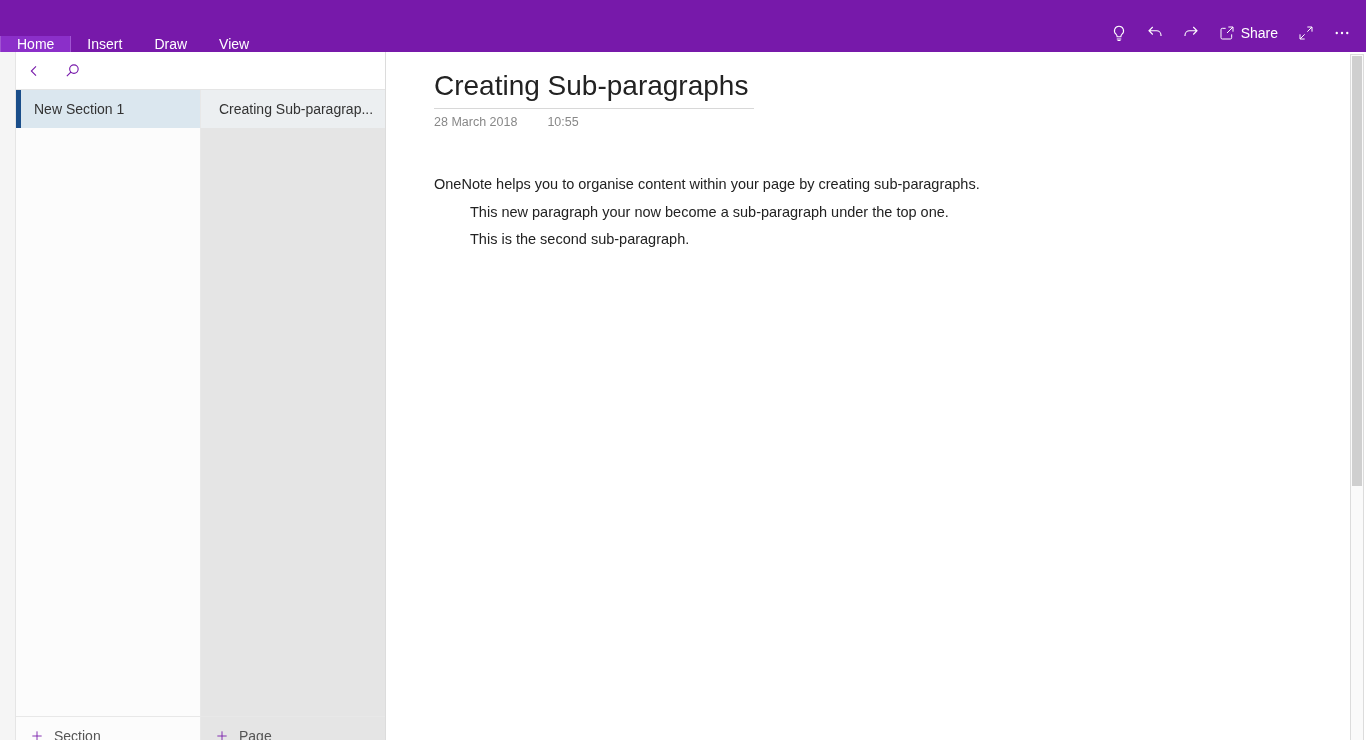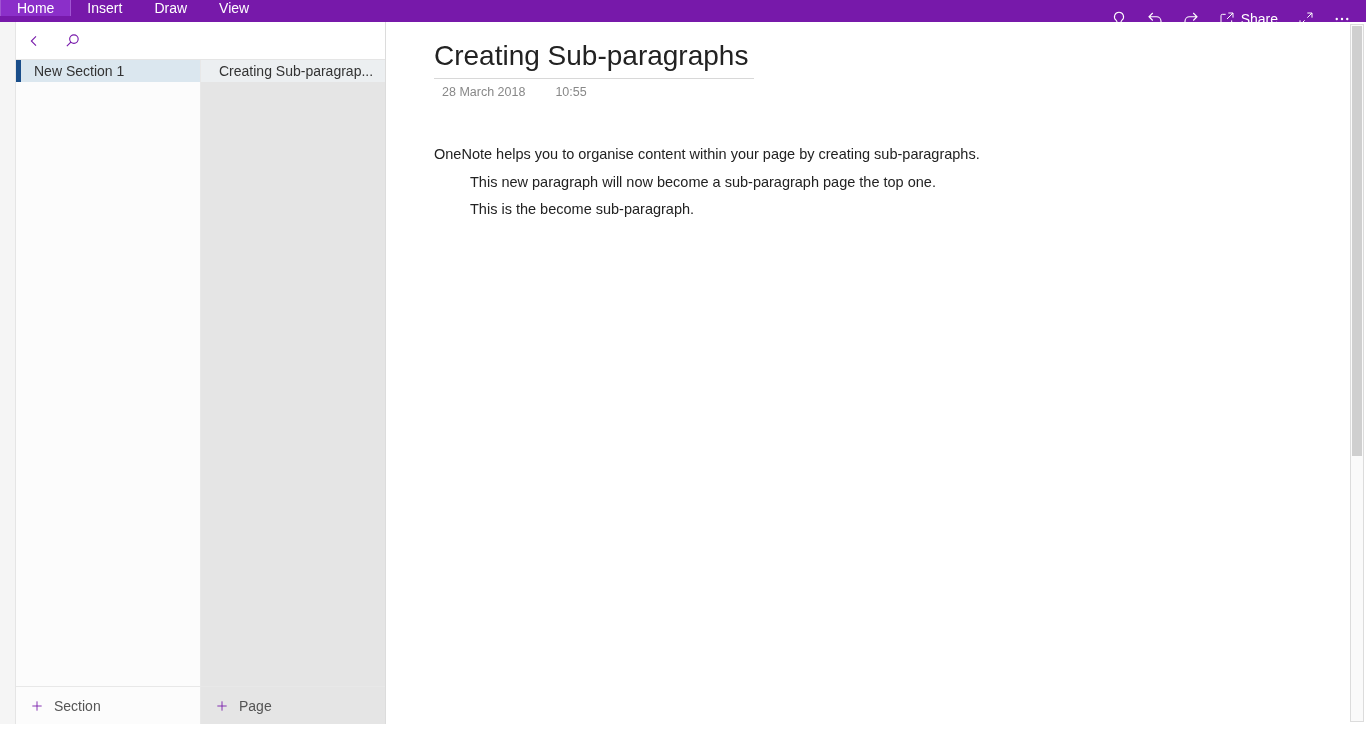--- a/index.html
+++ b/index.html
@@ -1,22 +1,22 @@
 <!DOCTYPE html>
 <html><head>
 <meta charset="utf-8">
 <style>
 * { margin: 0; padding: 0; box-sizing: border-box; font-family: "Segoe UI", sans-serif; }
 html, body { width: 1366px; height: 740px; overflow: hidden; background: #fff; }
 
 .ribbon {
-  height: 22px;
+  height: 52px;
   background: #7719aa;
   display: flex;
-  align-items: flex-start;
+  align-items: flex-end;
   color: #fff;
   font-size: 14px;
 }
 .ribbon .tabs { display: flex; align-items: stretch; }
 .ribbon .tab {
   display: flex; align-items: center;
   padding: 0 16px;
   cursor: pointer;
 }
 .ribbon .tab.active { background: #8b2fc9; border-left: 1px solid rgba(255,255,255,.18); border-right: 1px solid rgba(255,255,255,.18); }
@@ -54,21 +54,21 @@
 .nav-header .search { width: 40px; display: flex; justify-content: center; cursor: pointer; }
 .nav-header svg { stroke: #7719aa; fill: none; stroke-width: 1.6; }
 
 .columns { display: flex; flex: 1; min-height: 0; }
 .sections-col, .pages-col { flex: 1; display: flex; flex-direction: column; min-width: 0; }
 .sections-col { background: #fcfcfc; border-right: 1px solid #e8e8e8; }
 .pages-col { background: #e5e5e5; }
 
 .list { flex: 1; overflow: hidden; }
 .item {
-  height: 22px; display: flex; align-items: center;
+  height: 38px; display: flex; align-items: center;
   padding: 0 18px; font-size: 14px; color: #333;
   white-space: nowrap; overflow: hidden; text-overflow: ellipsis;
   cursor: pointer;
 }
 .item.selected-section {
   background: #dbe7ef;
   border-left: 5px solid #1a4e8a;
   padding-left: 13px;
 }
 .item.selected-page { background: #eceff1; }
@@ -83,21 +83,21 @@
 .page {
   flex: 1; position: relative; background: #fff;
   padding: 18px 48px;
 }
 .page-title {
   font-size: 28px; font-weight: 400; color: #222;
   border-bottom: 1px solid #d8d8d8;
   padding-bottom: 6px; width: 320px;
   outline: none;
 }
-.meta { display: flex; gap: 30px; margin-top: 6px; font-size: 12.5px; color: #888; margin-left: 8px; }
+.meta { display: flex; gap: 30px; margin-top: 6px; font-size: 12.5px; color: #888; }
 .content { margin-top: 42px; font-size: 14.5px; color: #222; line-height: 1.9; }
 .content .indent { padding-left: 36px; }
 
 .vscroll {
   position: absolute; right: 2px; top: 2px; bottom: 2px; width: 14px;
   border: 1px solid #dcdcdc; background: #fafafa;
 }
 .vscroll .thumb {
   position: absolute; left: 1px; right: 1px; top: 1px; height: 430px;
   background: #cfcfcf;
@@ -196,20 +196,20 @@
   </div>
 
   <div class="page">
     <div class="page-title" contenteditable="true" style="">Creating Sub-paragraphs</div>
     <div class="meta">
       <span>28 March 2018</span>
       <span>10:55</span>
     </div>
     <div class="content">
       <div>OneNote helps you to organise content within your page by creating sub-paragraphs.</div>
-      <div class="indent">This new paragraph will now become a sub-paragraph page the top one.</div>
-      <div class="indent">This is the become sub-paragraph.</div>
+      <div class="indent">This new paragraph your now become a sub-paragraph under the top one.</div>
+      <div class="indent">This is the second sub-paragraph.</div>
     </div>
     <div class="vscroll">
       <div class="thumb"></div>
     </div>
   </div>
 </div>
 
 </body></html>

